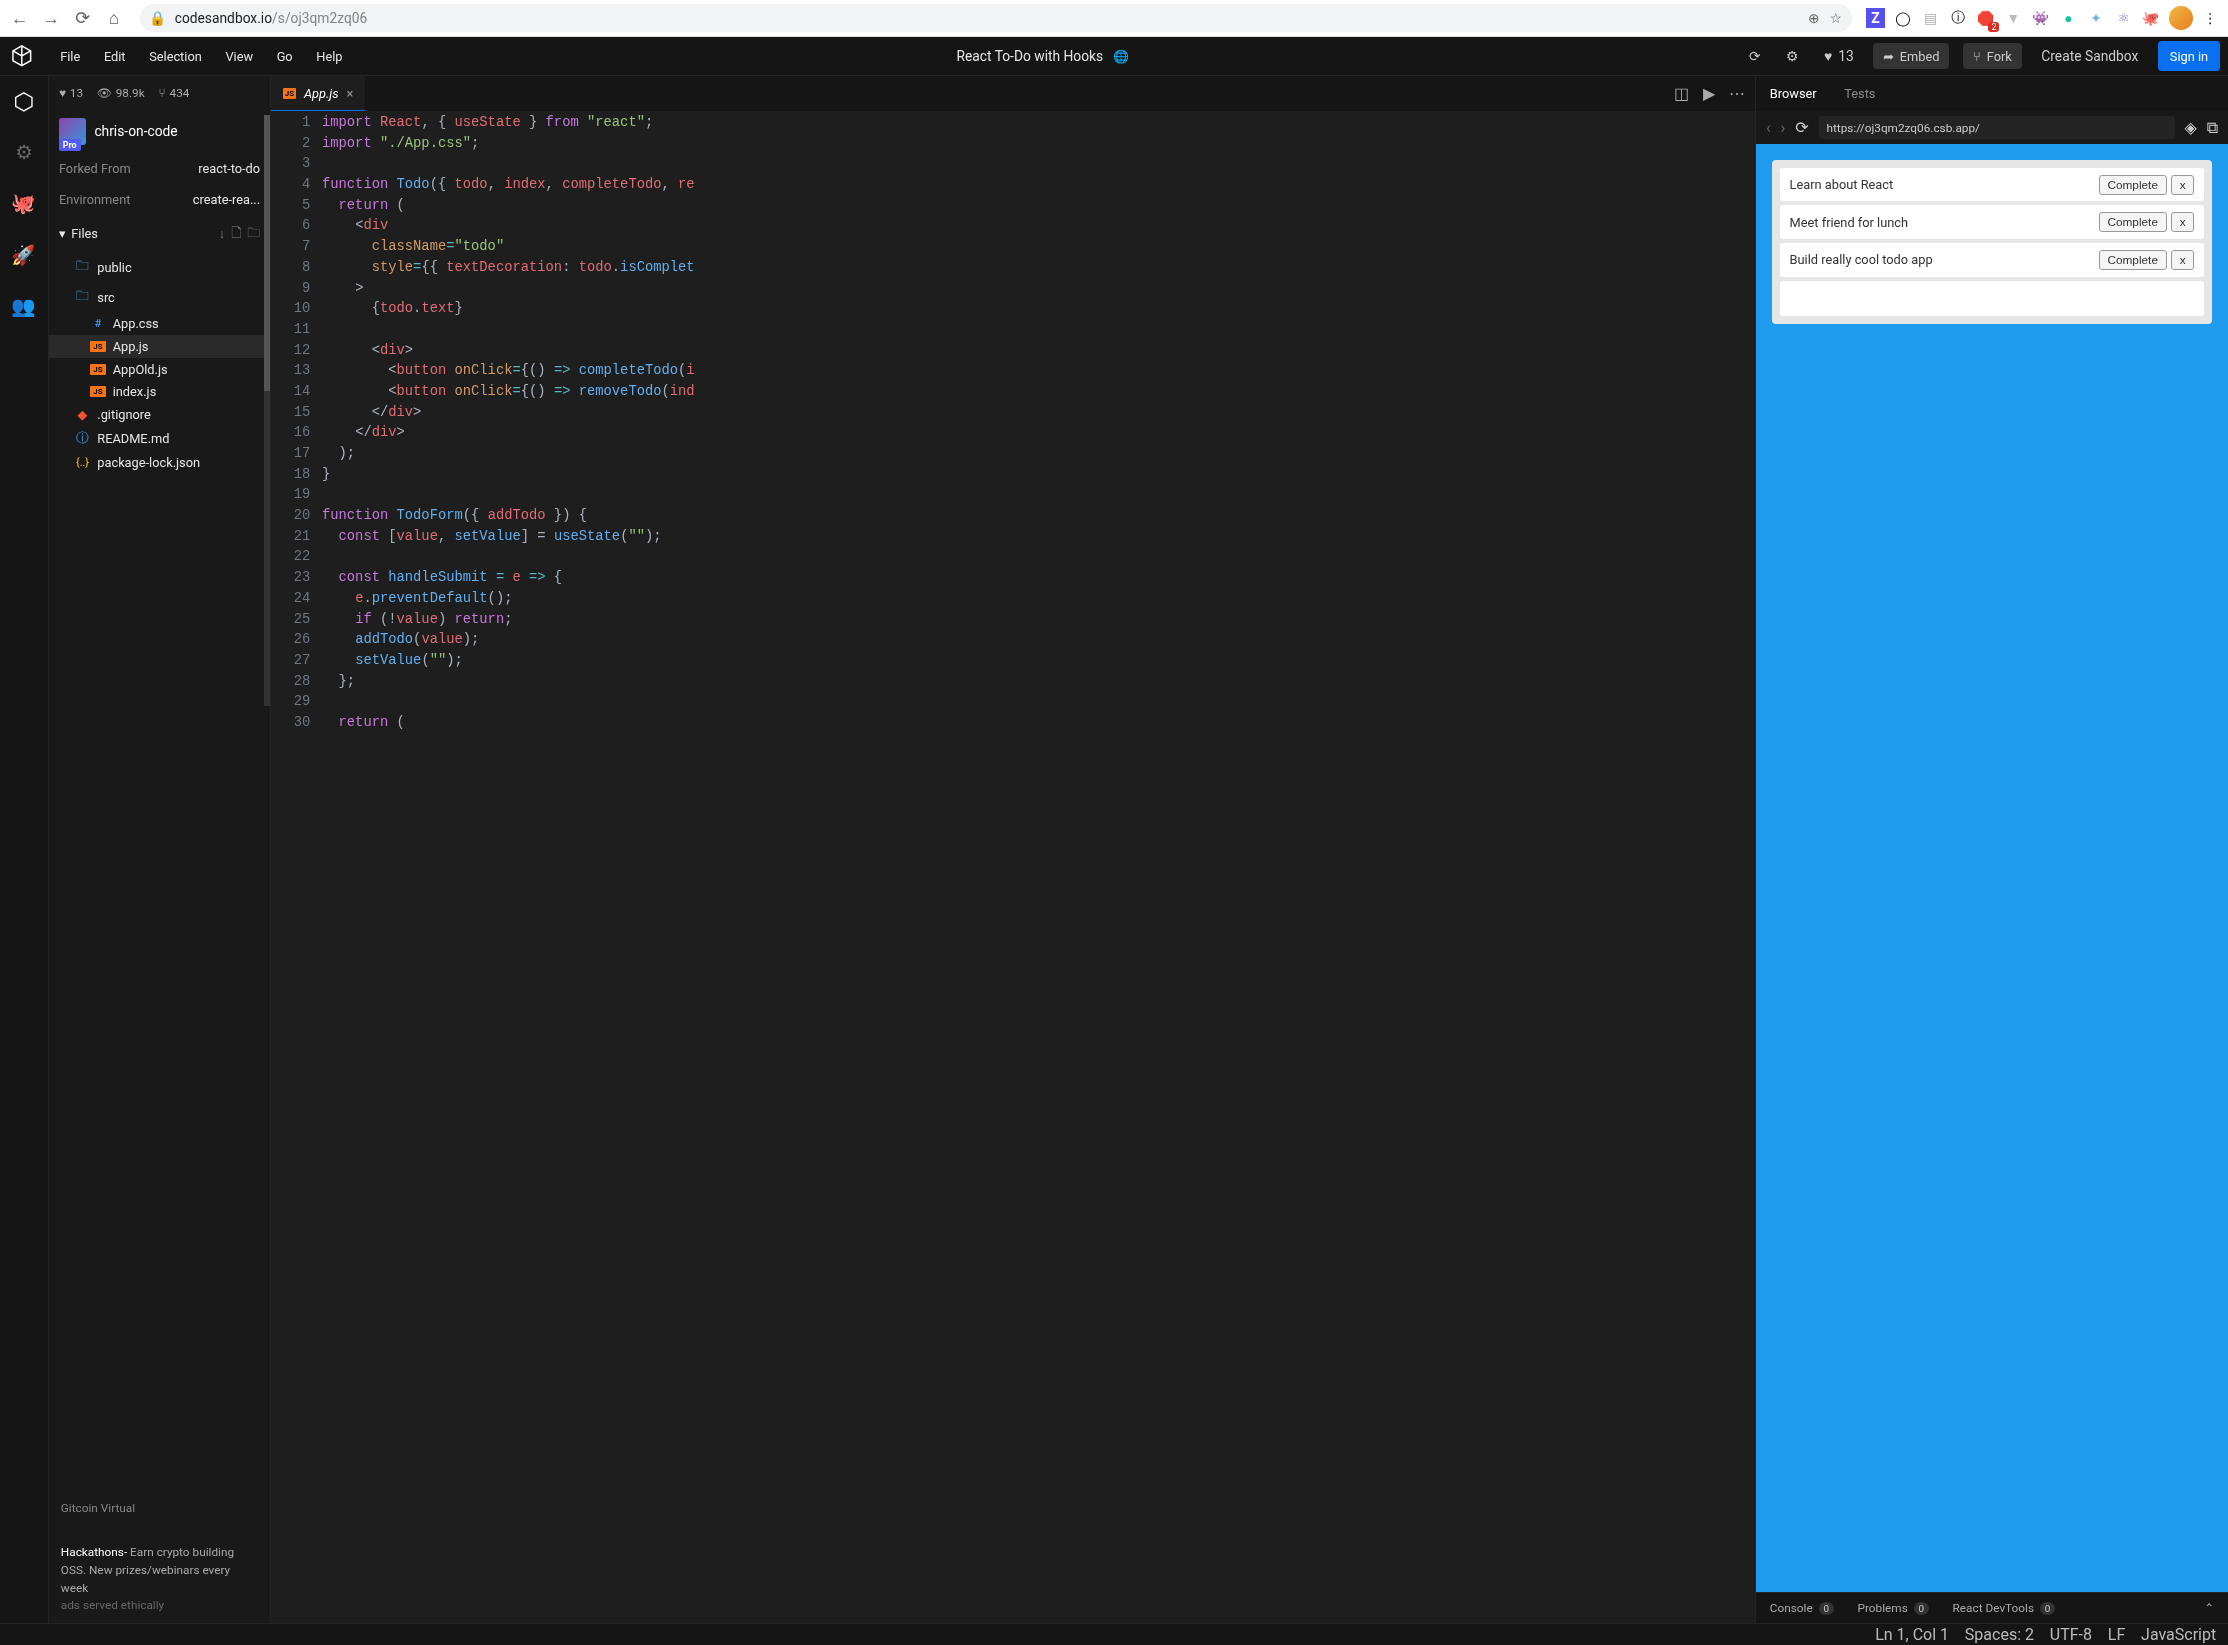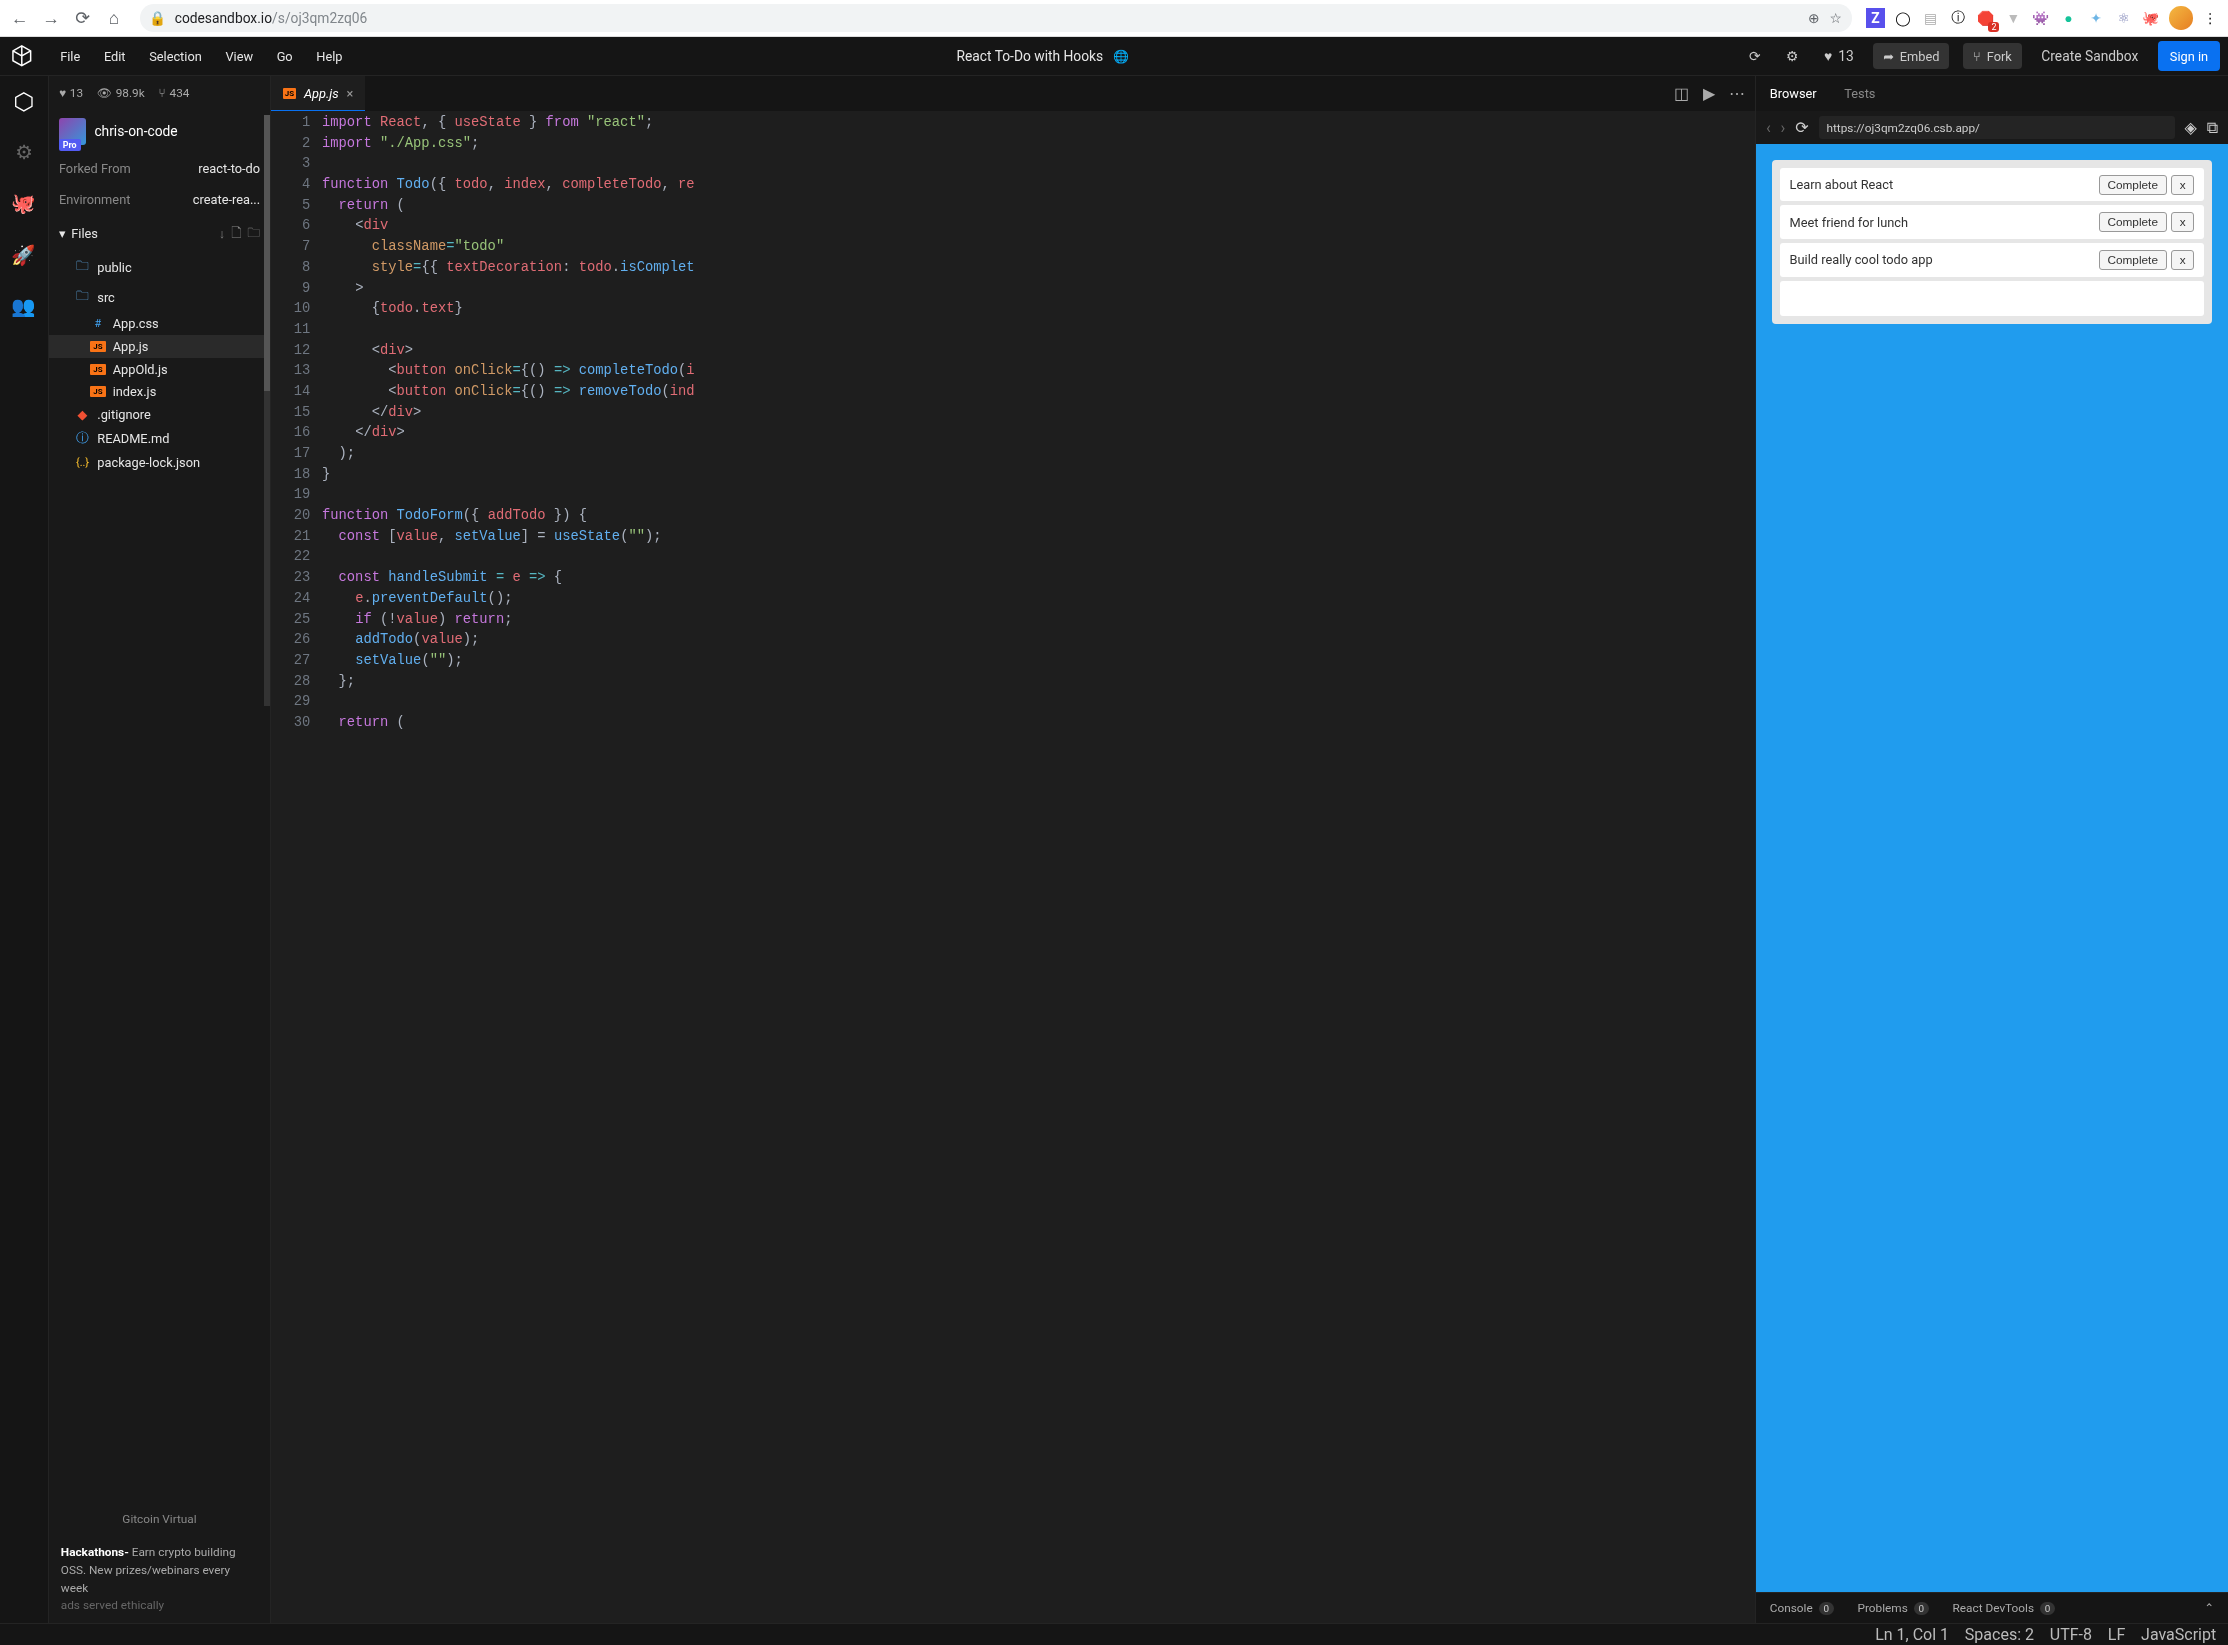--- a/index.html
+++ b/index.html
@@ -63,21 +63,21 @@
     .indent-2 { padding-left: 41px; }
     .folder-icon { color: #64b5f6; }
     .js-icon { background: #f97316; color: #000; font-size: 7.9px; font-weight: bold; padding: 1px 2px; border-radius: 1px; }
     .css-icon { color: #42a5f5; font-size: 10.8px; }
     .git-icon { color: #f05033; }
     .info-icon { color: #42a5f5; }
     .json-icon { color: #fbc02d; font-size: 10.8px; }
     .scrollbar-track { width: 5.9px; background: #333; position: absolute; right: 0; top: 39px; height: 591px; }
     .scrollbar-thumb { width: 100%; background: #555; height: 276px; position: absolute; top: 0; }
     .sidebar-bottom { margin-top: auto; padding: 11.8px; font-size: 11.8px; color: #888; }
-    .sidebar-bottom .ad-title { text-align: center; margin-bottom: 17px; line-height: 1.4; }
+    .sidebar-bottom .ad-title { text-align: left; margin-bottom: 28px; line-height: 1.4; }
     .sidebar-bottom .ad-body { color: #aaa; line-height: 1.5; }
     .sidebar-bottom .ad-footer { color: #666; margin-top: 0; }
     
     
     .editor-col { flex: 1; display: flex; flex-direction: column; background: #1e1e1e; min-width: 0; }
     .editor-tabs { height: 35px; display: flex; align-items: center; background: #151515; }
     .editor-tab { height: 100%; display: flex; align-items: center; gap: 7.9px; padding: 0 11.8px; background: #1e1e1e; font-style: italic; color: #fff; border-bottom: 1px solid #0971f1; font-size: 12.8px; }
     .editor-tab .icon { font-style: normal; }
     .editor-tab .close { color: #999; cursor: pointer; font-style: normal; }
     .editor-tab-actions { margin-left: auto; display: flex; gap: 13.8px; padding-right: 9.9px; color: #aaa; }
@@ -264,21 +264,21 @@
           <div class="file-row indent-1">
             <span class="icon json-icon">{..}</span>
             <span>package-lock.json</span>
           </div>
         </div>
       <div class="scrollbar-track">
           <div class="scrollbar-thumb"></div>
         </div>
       <div class="sidebar-bottom">
         <div class="ad-title">Gitcoin Virtual</div>
-        <div class="ad-body"><span style="color:#fff;font-weight:bold;margin-top:20px;">Hackathons-</span> Earn crypto building OSS. New prizes/webinars every week</div>
+        <div class="ad-body"><span style="color:#fff;font-weight:normal;margin-top:20px;">Hackathons-</span> Earn crypto building OSS. New prizes/webinars every week</div>
         <div class="ad-footer">ads served ethically</div>
       </div>
     </div>
 
     <div class="editor-col">
       <div class="editor-tabs">
         <div class="editor-tab">
           <span class="icon js-icon">JS</span>
           <span>App.js</span>
           <span class="close">×</span>

